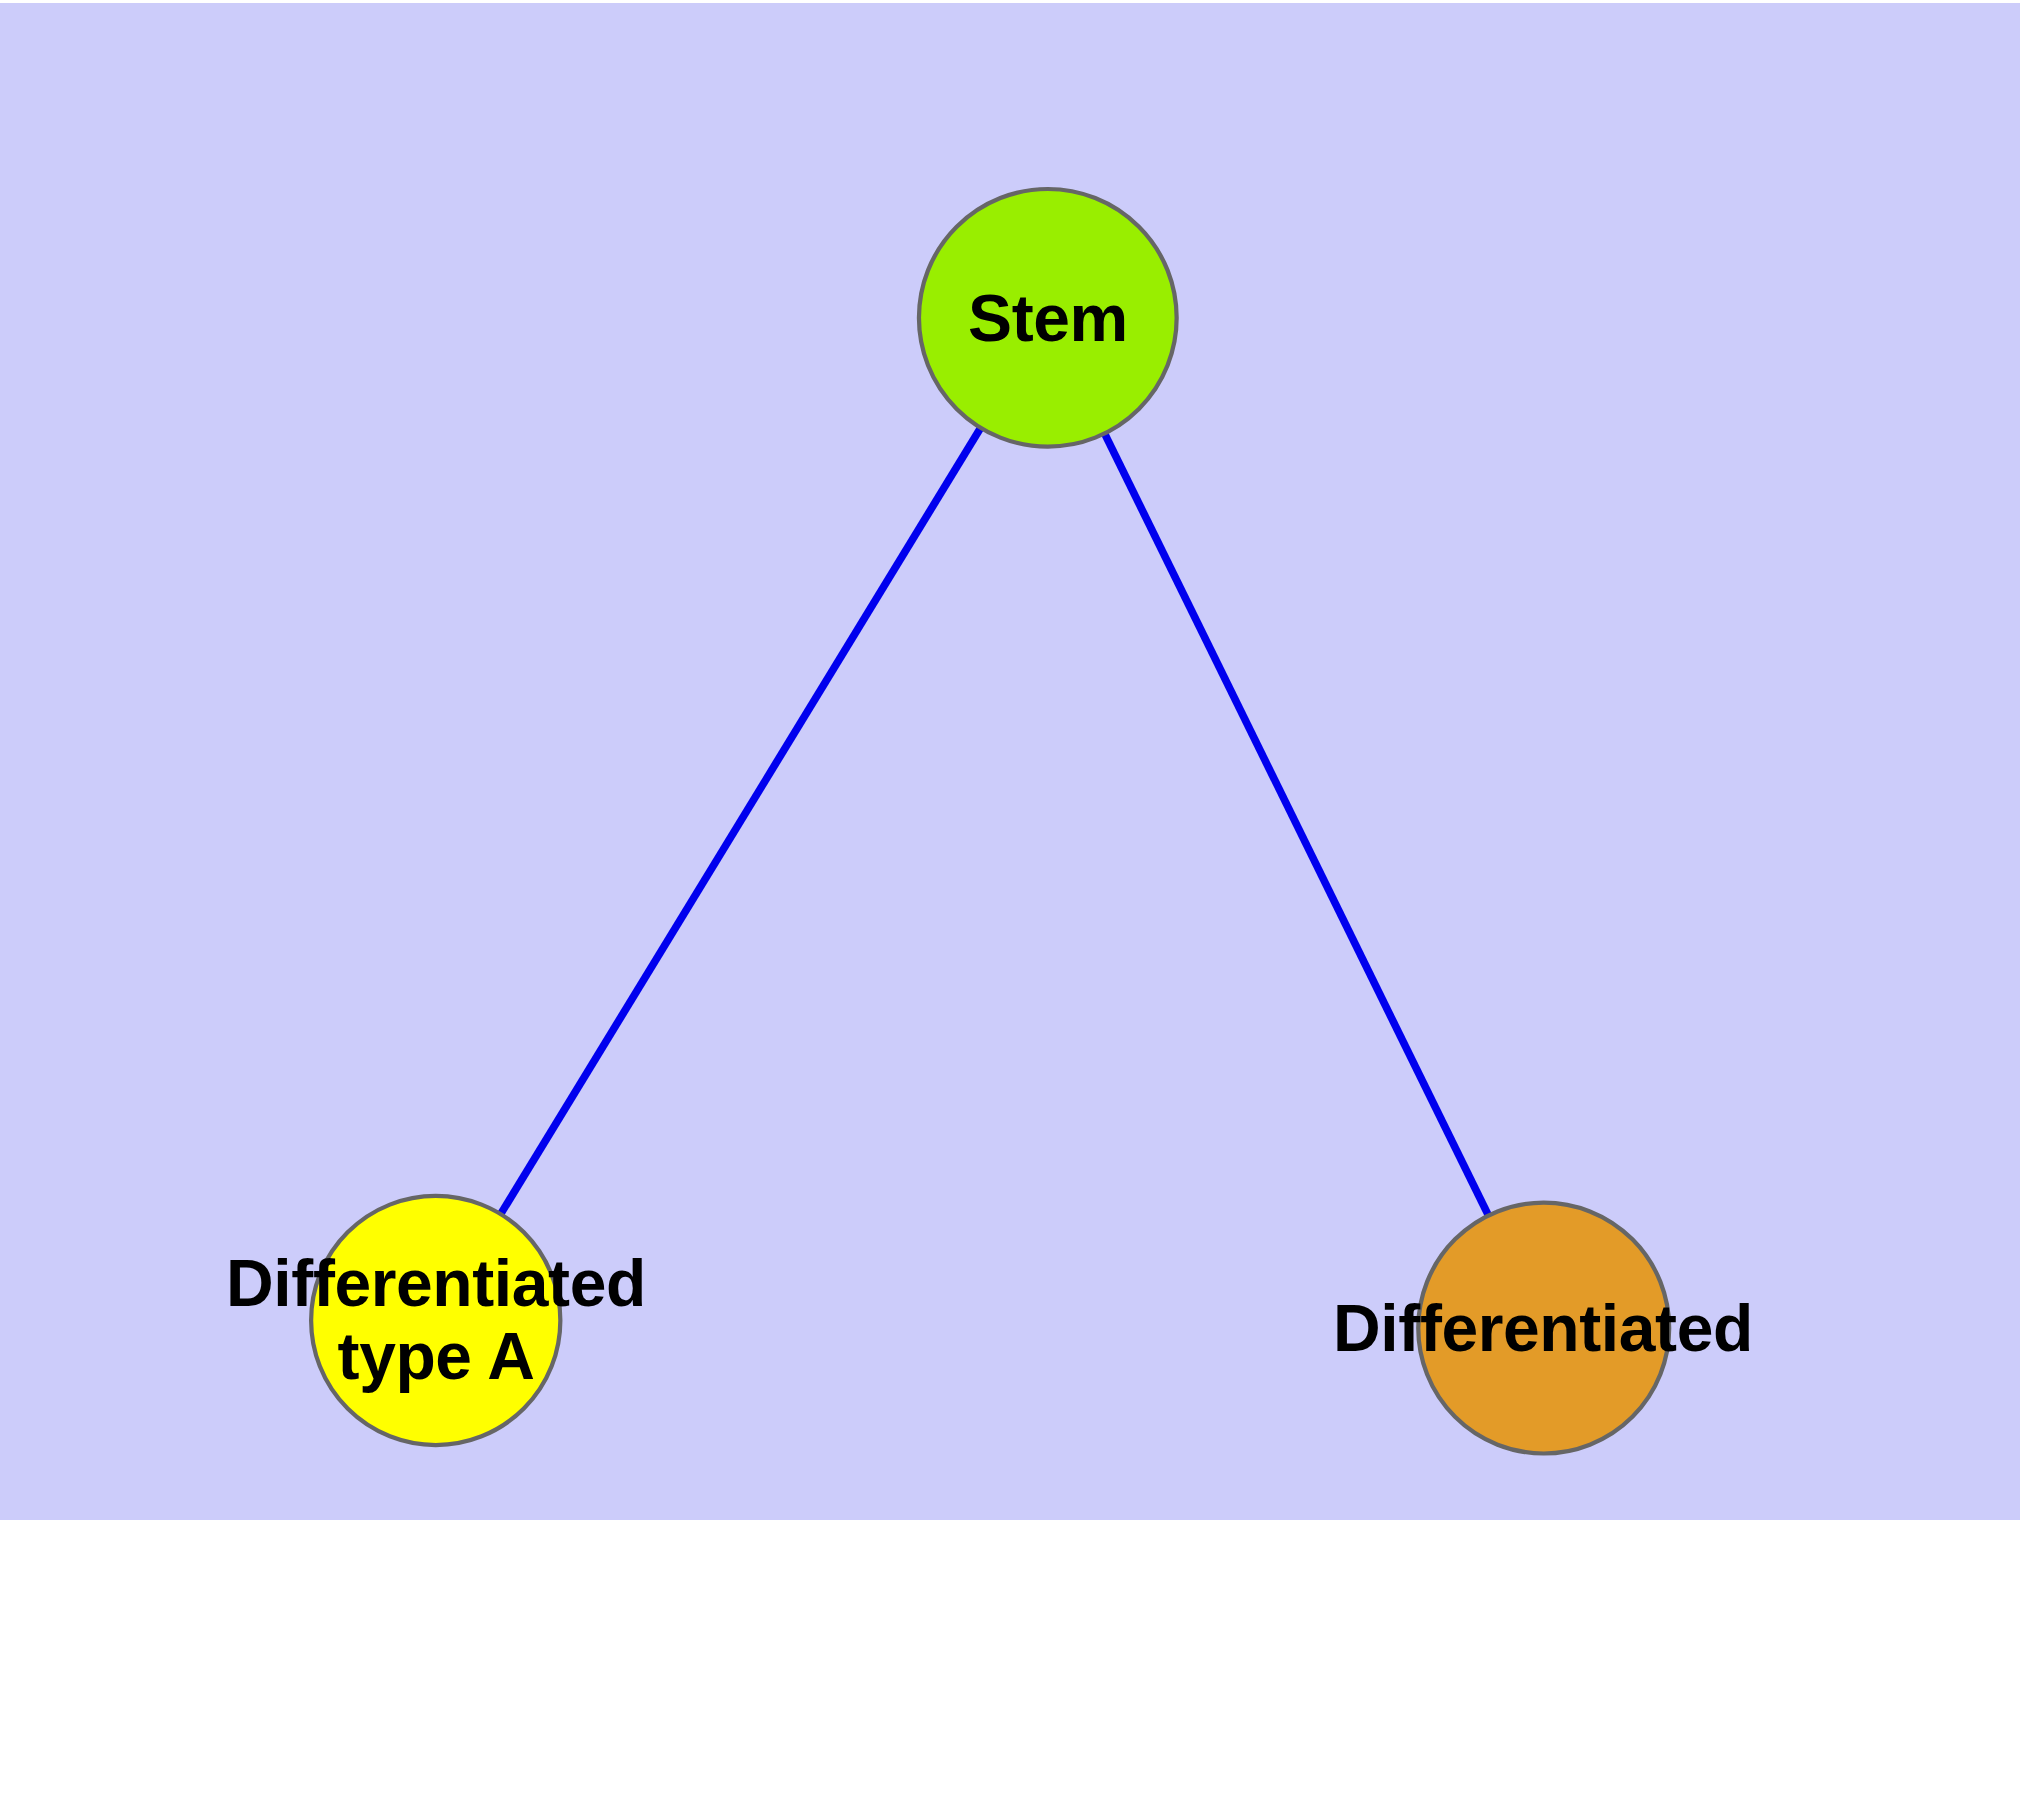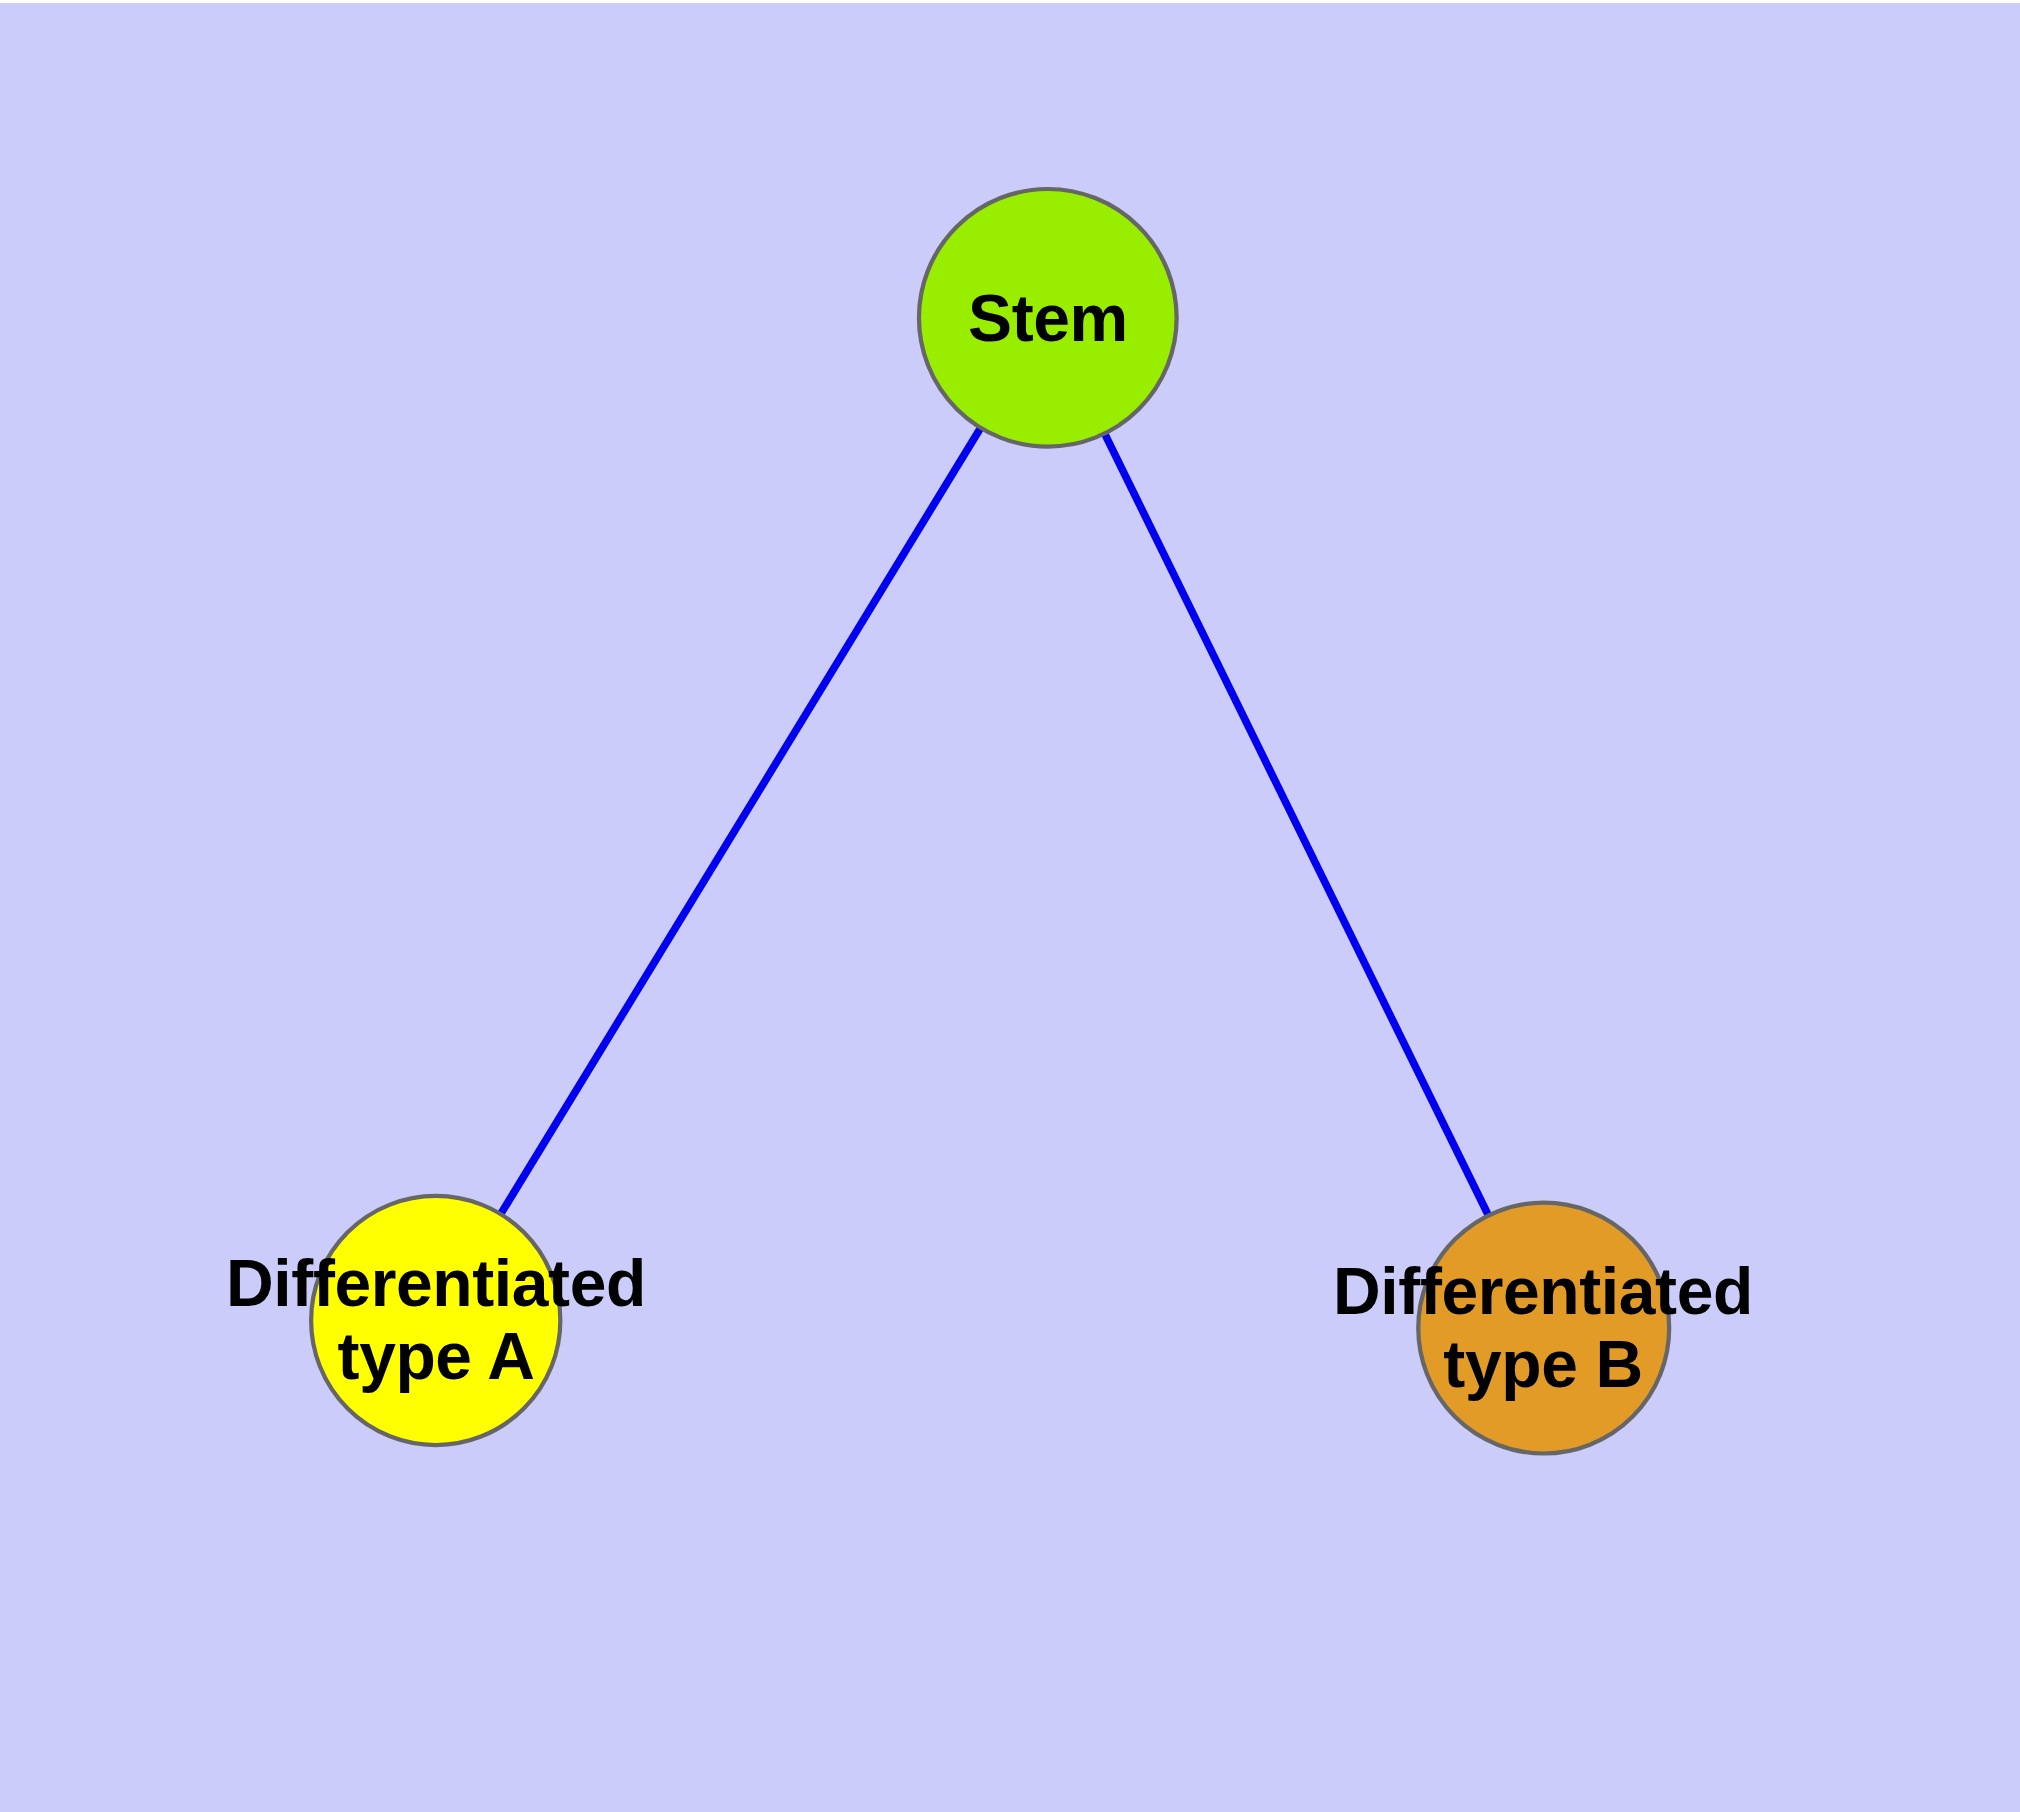--- a/index.html
+++ b/index.html
@@ -41,36 +41,36 @@
     left: 0;
     top: 0;
     width: 2021px;
     height: 3.4px;
     background: #ffffff;
   }
 </style>
 </head>
 <body>
 
-<div id="canvas" style="width: 2021px; height: 1812px; background: rgb(204, 204, 250);">
+<div id="canvas" style="width: 2021px; height: 1520px; background: rgb(204, 204, 250);">
 
   <div class="top-strip" style="width: 2021px;"></div>
 
   <svg id="graph-svg" viewBox="0 0 2384 2138" preserveAspectRatio="none">
     <g>
       <line class="graph-edge" x1="1236" y1="375" x2="514" y2="1558" stroke="#0000ee" stroke-width="9" stroke-linecap="butt"></line>
       <line class="graph-edge" x1="1236" y1="375" x2="1821" y2="1567" stroke="#0000ee" stroke-width="9" stroke-linecap="butt"></line>
     </g>
     <g>
       <circle class="graph-node" cx="1236" cy="375" r="152" fill="#99ee00" stroke="#666666" stroke-width="5"></circle>
       <circle class="graph-node" cx="514" cy="1558" r="147" fill="#ffff00" stroke="#666666" stroke-width="5"></circle>
       <circle class="graph-node" cx="1821" cy="1567" r="148" fill="#e39b28" stroke="#666666" stroke-width="5"></circle>
     </g>
   </svg>
 
   <div class="node-label" style="left: 1048px; top: 318px;"><span>Stem</span></div>
 
   <div class="node-label" style="left: 436px; top: 1320px;"><span>Differentiated</span><br><span>type A</span></div>
 
-  <div class="node-label" style="left: 1543px; top: 1328px;"><span>Differentiated</span><br><span>type B</span></div>
+  <div class="node-label" style="left: 1543px; top: 1328px;"><span>Differentiated</span><br></div>
 
 </div>
 
 
 </body></html>

